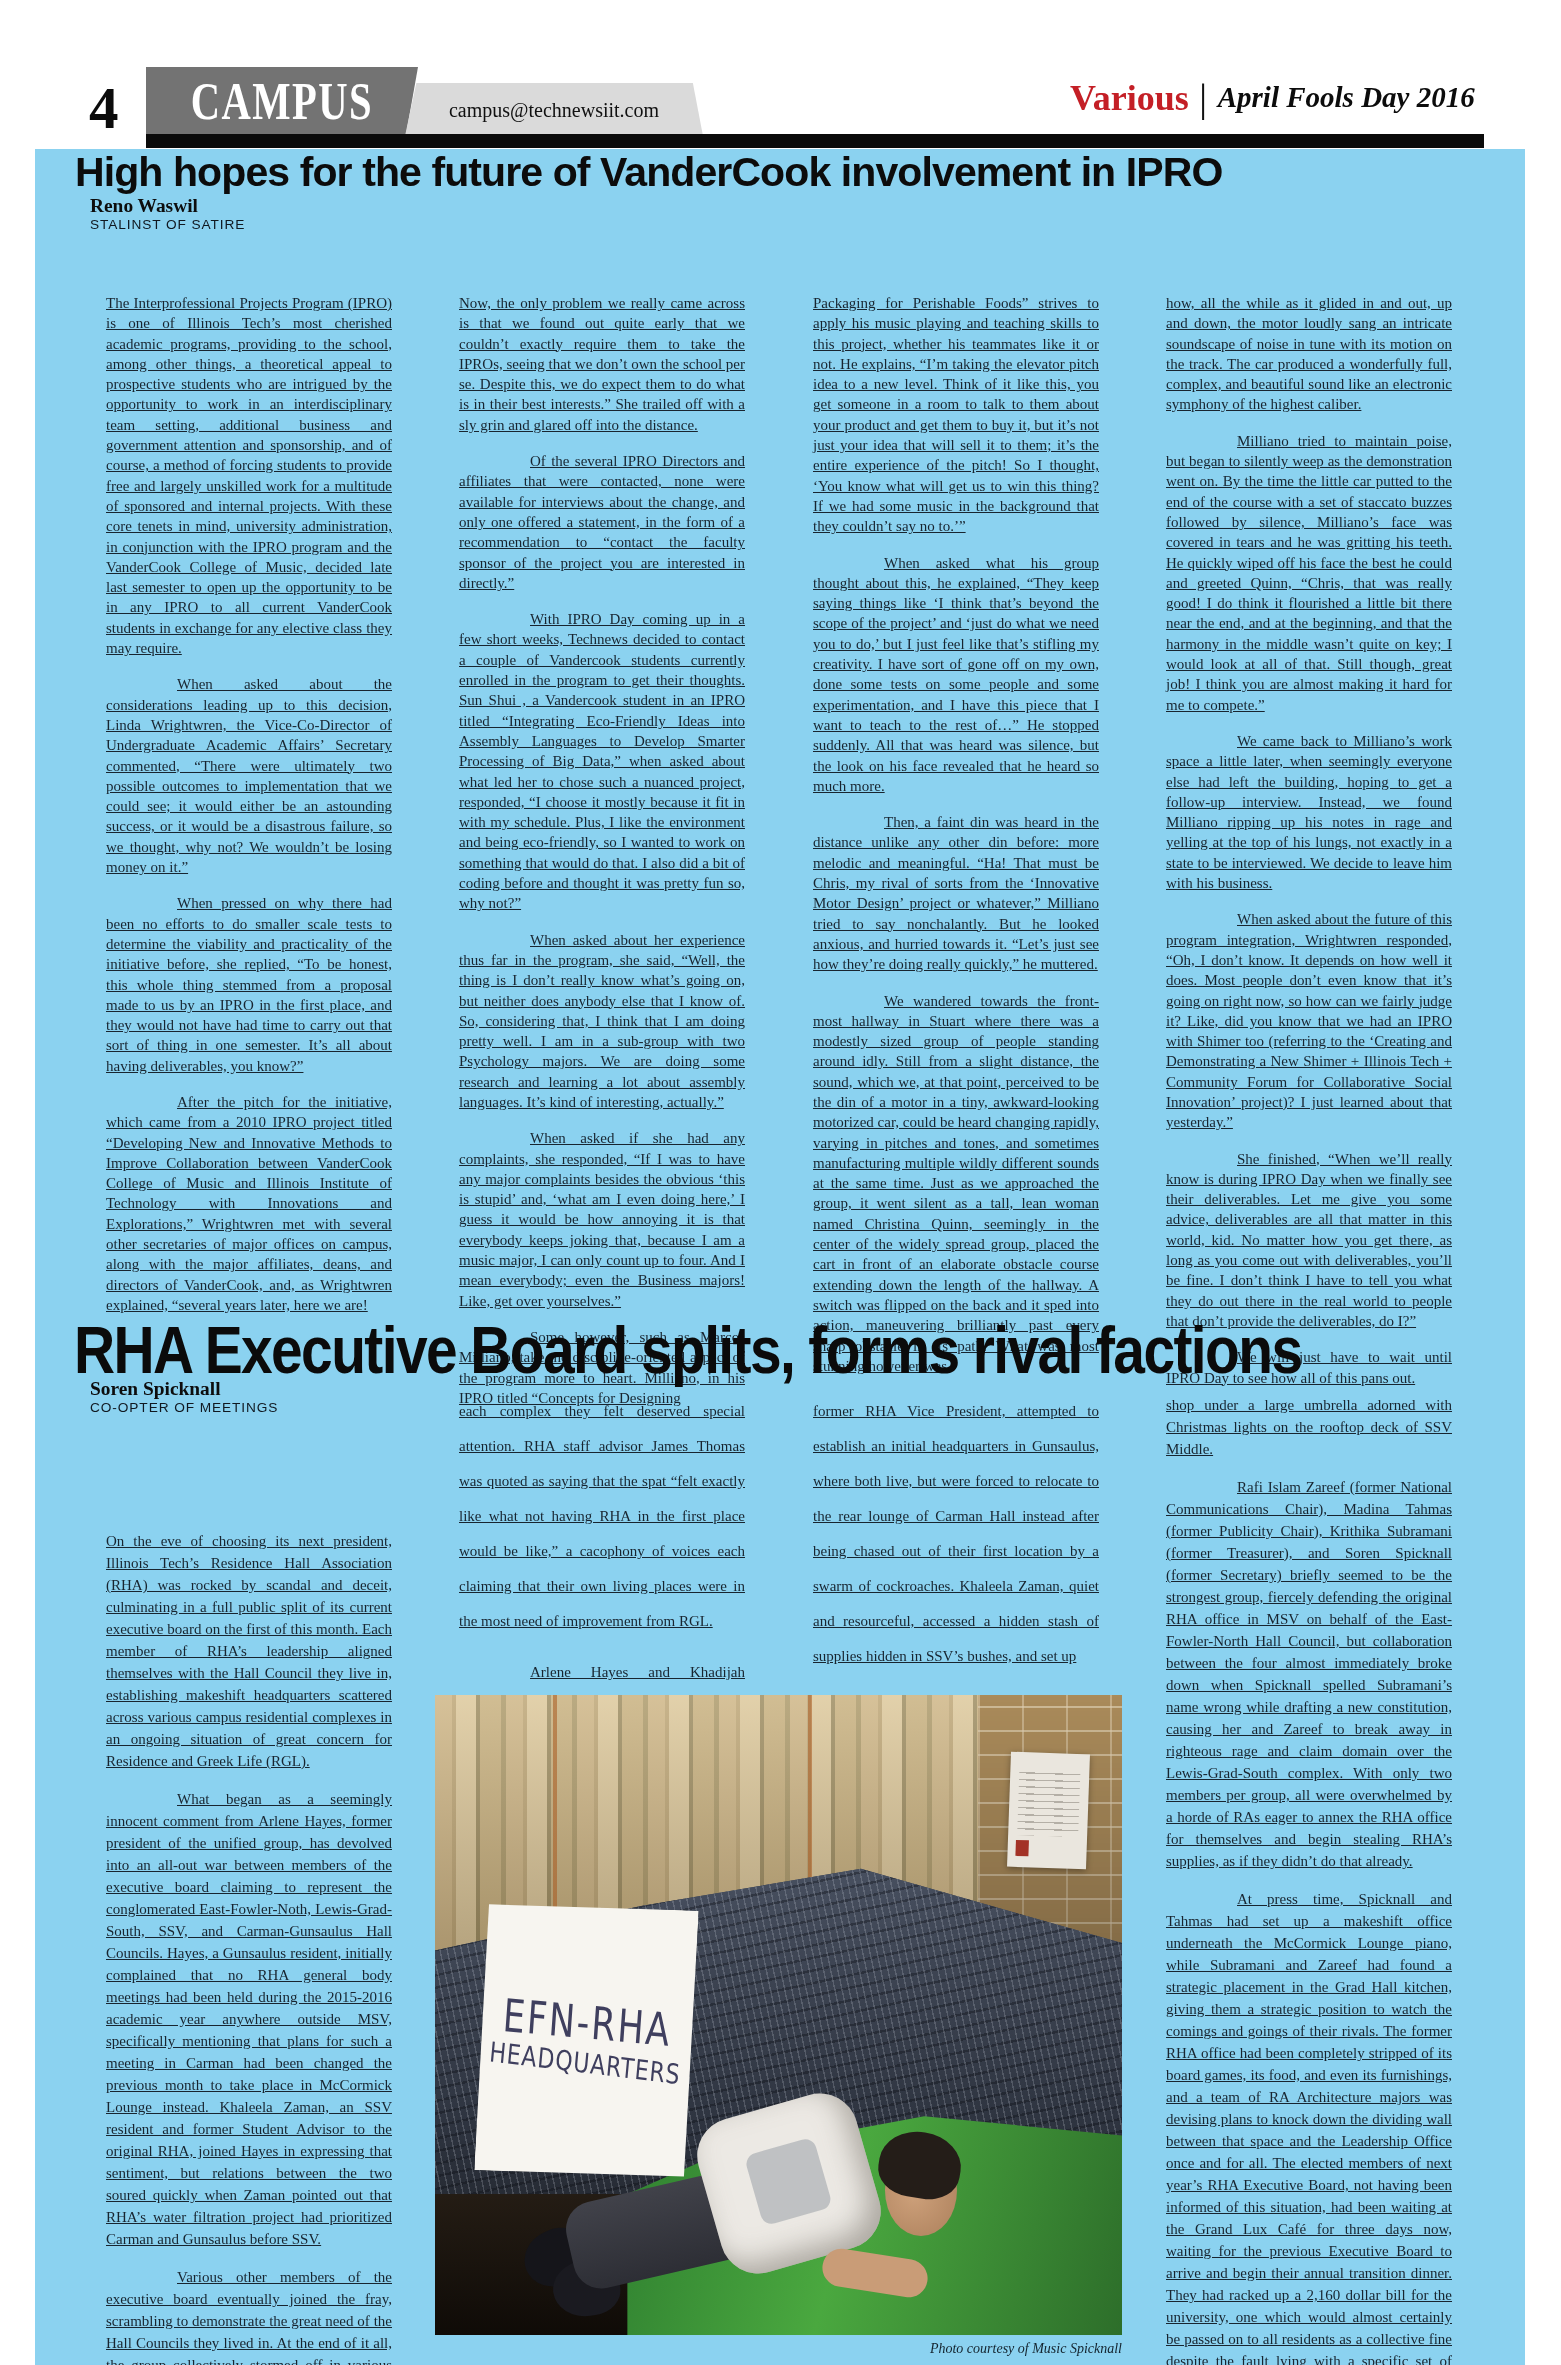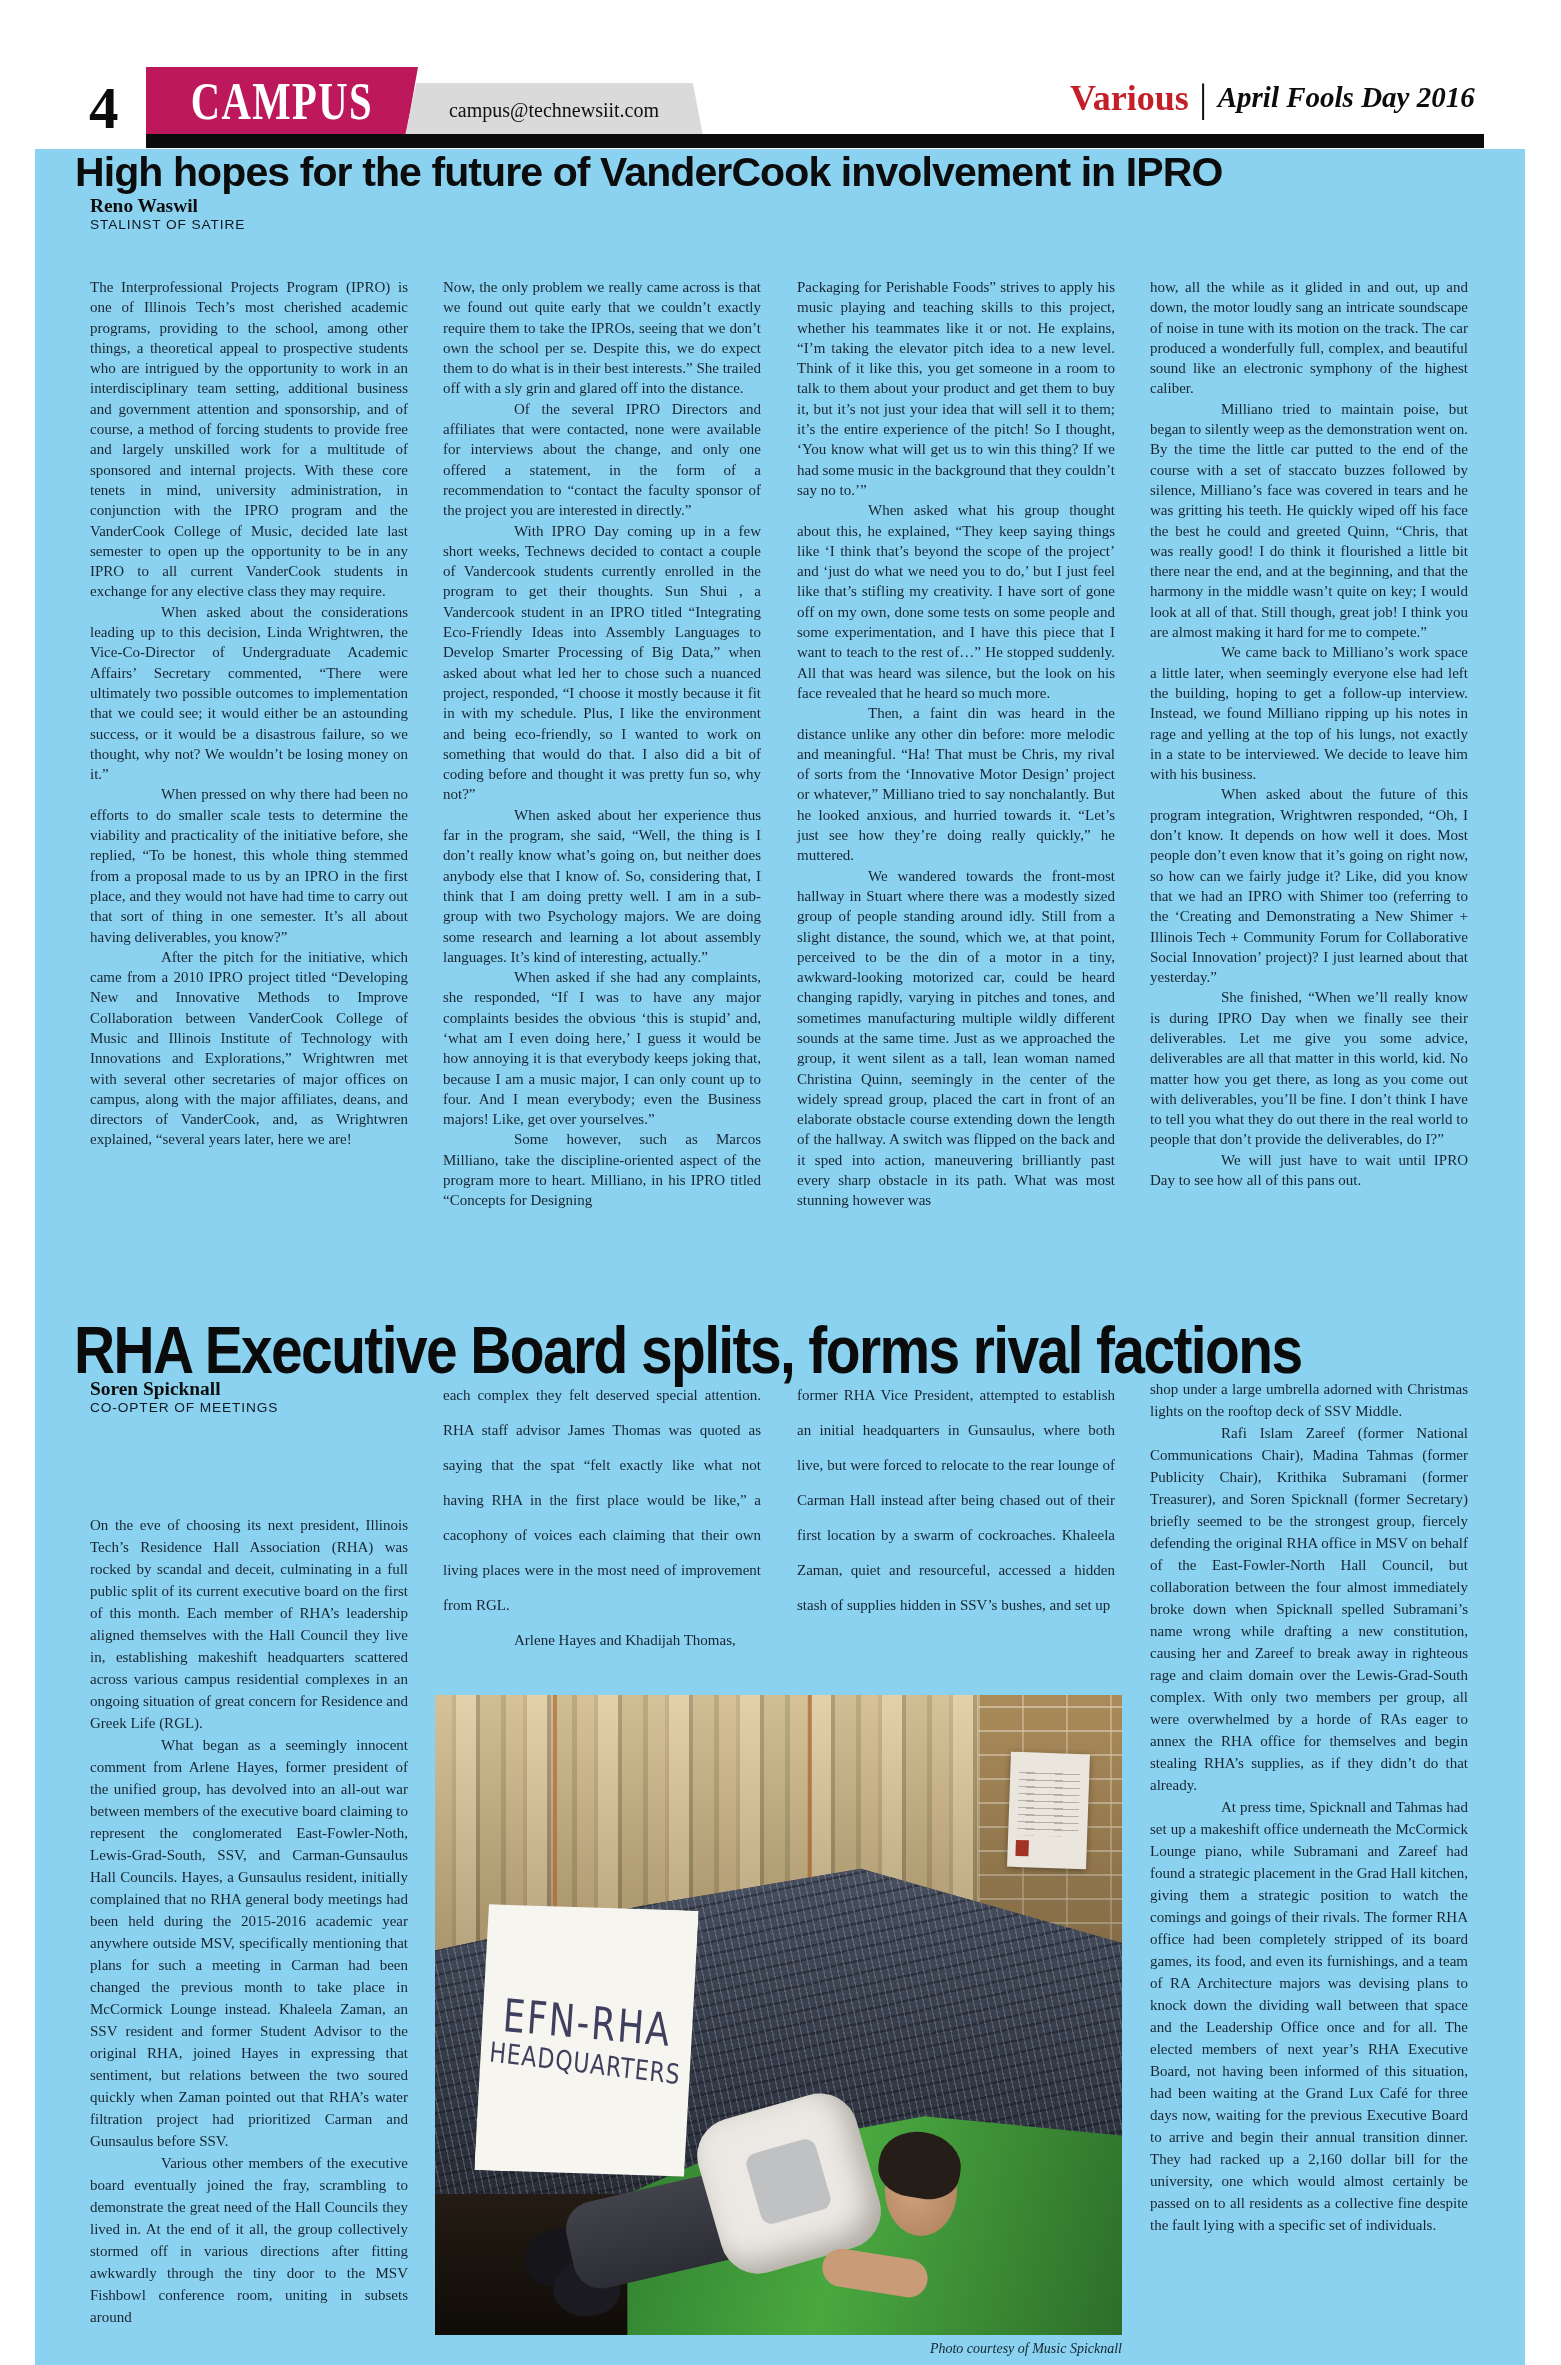--- a/index.html
+++ b/index.html
@@ -1,21 +1,21 @@
 <!DOCTYPE html>
 <html style="font-size:7.6px"><head>
 <meta charset="utf-8">
 <style>
   html,body{margin:0;padding:0;background:#ffffff;}
   #page{position:relative;width:1561px;height:2413px;background:#ffffff;overflow:hidden;
         font-family:"Liberation Serif","DejaVu Serif",serif;}
 
   
   .page-num{position:absolute;left:89px;top:79px;font:700 59px/1 "Liberation Serif",serif;color:#0b0b0b;}
-  .campus-box{position:absolute;left:146px;top:67px;width:272px;height:69px;background:#be185d;
+  .campus-box{position:absolute;left:146px;top:67px;width:272px;height:69px;background:#737373;
               clip-path:polygon(0 0,100% 0,95.5% 100%,0 100%);display:flex;align-items:center;justify-content:center;}
   .campus-box span{color:#ffffff;font:700 52px/1 "Liberation Serif",serif;letter-spacing:1.9px;
                    transform:scaleX(.78);white-space:nowrap;}
   .email-box{position:absolute;left:405px;top:83px;width:298px;height:53px;background:#dadada;
              clip-path:polygon(3.8% 0,96.6% 0,100% 100%,0 100%);display:flex;align-items:center;justify-content:center;}
   .email-box span{font:400 20px/1 "Liberation Serif",serif;color:#101010;}
   .masthead{position:absolute;left:1070px;top:77px;display:flex;align-items:center;gap:10.4px;white-space:nowrap;}
   .mh-name{font:700 36px/1 "Liberation Serif",serif;color:#c41f26;}
   .mh-sep{font:400 41px/1 "Liberation Serif",serif;color:#111;}
   .mh-date{font:italic 700 29px/1 "Liberation Serif",serif;color:#0c0c0c;}
@@ -30,22 +30,22 @@
   .hl2{position:absolute;left:74px;top:1316px;font:700 67px/1 "Liberation Sans","DejaVu Sans",sans-serif;
        letter-spacing:-1.9px;color:#0b0b0b;white-space:nowrap;transform:scaleX(.85);transform-origin:0 50%;}
   .byline{position:absolute;width:322px;}
   .by-name{font:700 19.4px/1.1 "Liberation Serif",serif;color:#0d0d0d;}
   .by-role{margin-top:1px;font:500 13.7px/1.1 "Liberation Sans","DejaVu Sans",sans-serif;letter-spacing:0.9px;color:#101820;}
   .byline1{left:90px;top:195px;}
   .byline2{left:90px;top:1378px;}
 
   
   .col{position:absolute;width:318px;}
-  .bp{margin:0;font:400 15px/20.3px "Liberation Serif","DejaVu Serif",serif;color:#182530;
-      text-align:justify;}
+  .bp{margin:16px;font:400 15px/20.3px "Liberation Serif","DejaVu Serif",serif;color:#182530;
+      text-align:justify;text-decoration:underline;}
   .ind{text-indent:71px;}
   .a2-tight .bp{line-height:22px;}
   .a2-loose .bp{line-height:35px;}
   .c1{left:90px;} .c2{left:443px;} .c3{left:797px;} .c4{left:1150px;}
   .a1{top:277px;height:1046px;}
   .a2-first{top:1514px;height:899px;}
   .a2-top{top:1378px;}
 
   
   .photo{position:absolute;left:435px;top:1695px;width:687px;height:640px;overflow:hidden;background:#2a2d34;

